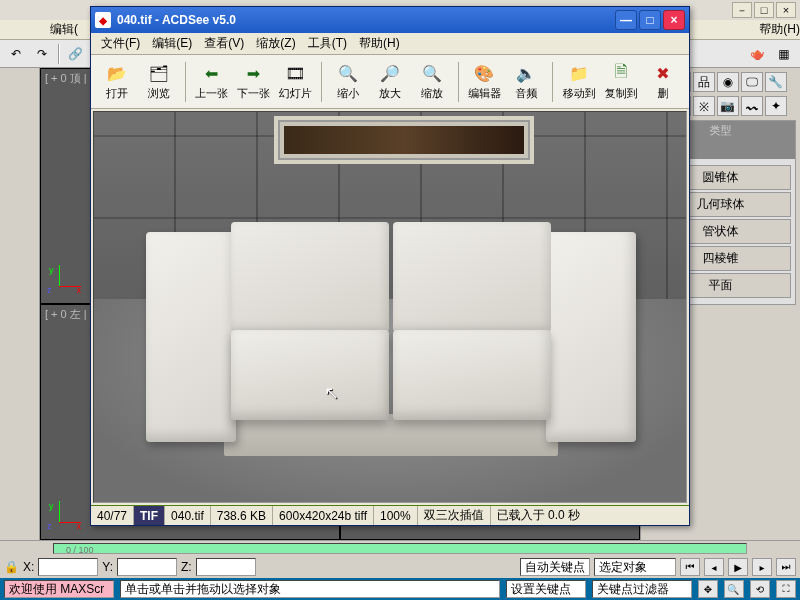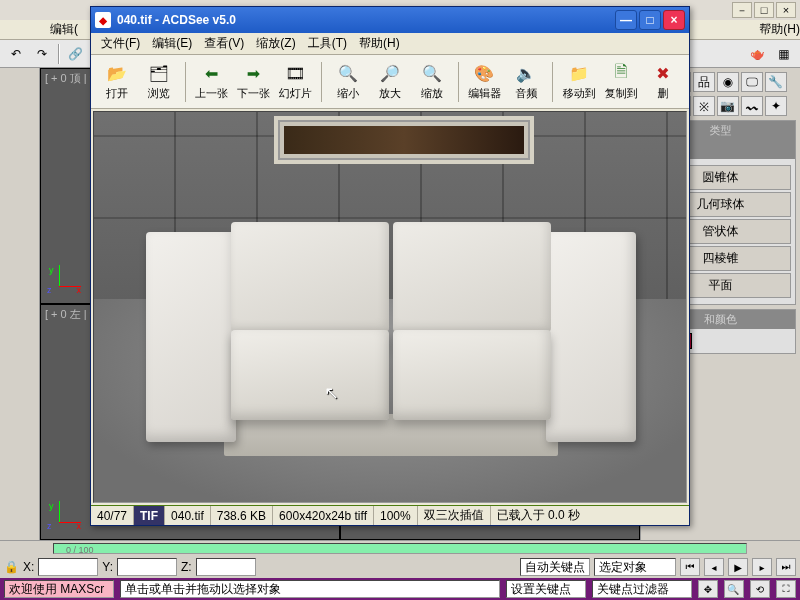--- a/index.html
+++ b/index.html
@@ -31,21 +31,21 @@
 .r-sec-h{background:#888;color:#d0d0d0;padding:2px 4px;font-size:11px;text-align:center}
 .r-list{padding:4px}
 .r-item{background:#d4d0c8;border:1px solid #999;padding:3px 6px;margin:2px 0;text-align:center;font-size:12px}
 .swatch{display:flex;gap:2px;padding:4px}
 .sw{width:20px;height:16px;border:1px solid #000}
 .bg-bottom{height:60px;background:#d4d0c8;border-top:1px solid #999;display:flex;flex-direction:column}
 .sld{height:18px;background:#86efac;border:1px inset #999;margin:2px 53px;position:relative}
 .sld-marks{position:absolute;left:12px;bottom:-2px;color:#777;font-size:9px}
 .coord-row{display:flex;align-items:center;padding:2px 4px;gap:4px;height:22px}
 .coord-box{width:60px;height:18px;background:#fff;border:1px inset #999;padding:1px 2px}
-.status-row{display:flex;align-items:center;padding:2px 4px;gap:6px;height:22px;background:#701a75}
+.status-row{display:flex;align-items:center;padding:2px 4px;gap:6px;height:22px;background:#0369a1}
 .status-cell{background:#fff;border:1px inset #999;padding:2px 4px;height:18px;display:flex;align-items:center}
 .pink{background:#f9b5c4}
 .play-btn{width:20px;height:18px;background:#e8e8e8;border:1px solid #999;display:flex;align-items:center;justify-content:center;font-size:10px}
 
 
 .acd{position:absolute;left:90px;top:6px;width:600px;height:520px;background:#ece9d8;border:1px solid #0a246a;box-shadow:2px 2px 6px rgba(0,0,0,.4);display:flex;flex-direction:column}
 .acd-title{height:26px;background:linear-gradient(#3b77dd,#1e5bc6);display:flex;align-items:center;padding:0 4px;color:#fff;font-weight:bold}
 .acd-title .ico{width:16px;height:16px;background:#fff;border-radius:2px;margin-right:6px;display:flex;align-items:center;justify-content:center;color:#d00;font-size:10px}
 .acd-title .sp{flex:1}
 .acd-wbtn{width:22px;height:20px;margin-left:2px;display:flex;align-items:center;justify-content:center;font-weight:bold;border-radius:3px}
@@ -158,27 +158,20 @@
     <div class="r-sec-h">类型</div>
     <div class="r-sec-h" style="text-align:left">栅格</div>
     <div class="r-list">
      <div class="r-item">圆锥体</div>
      <div class="r-item">几何球体</div>
      <div class="r-item">管状体</div>
      <div class="r-item">四棱锥</div>
      <div class="r-item">平面</div>
     </div>
    </div>
-   <div class="r-sec">
-    <div class="r-sec-h">和颜色</div>
-    <div class="swatch">
-     <div class="sw" style="background:#808080"></div>
-     <div class="sw" style="background:#b00030"></div>
-    </div>
-   </div>
   </div>
  </div>
  <div class="bg-bottom">
   <div class="sld">
         <span class="sld-marks">0 / 100</span>
       </div>
   <div class="coord-row">
    <span>🔒</span>
    <span>X:</span>
         <div class="coord-box"></div>

